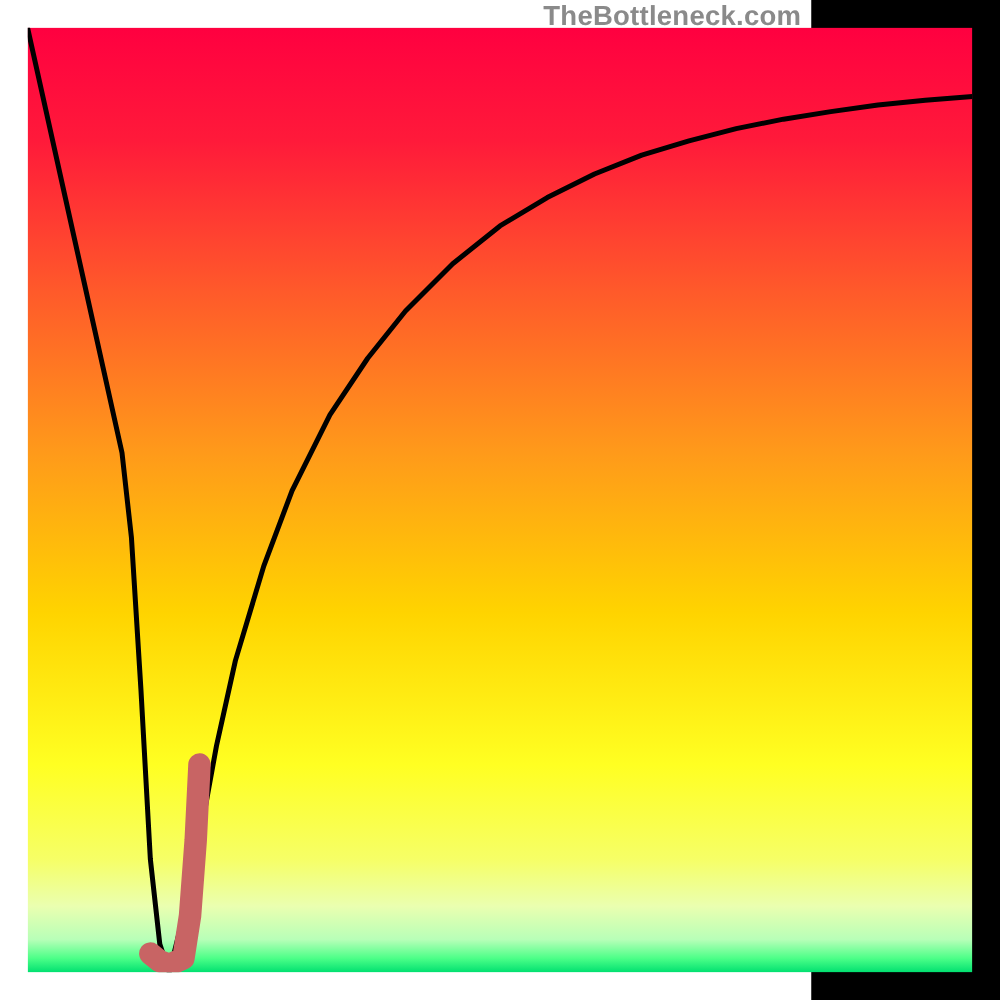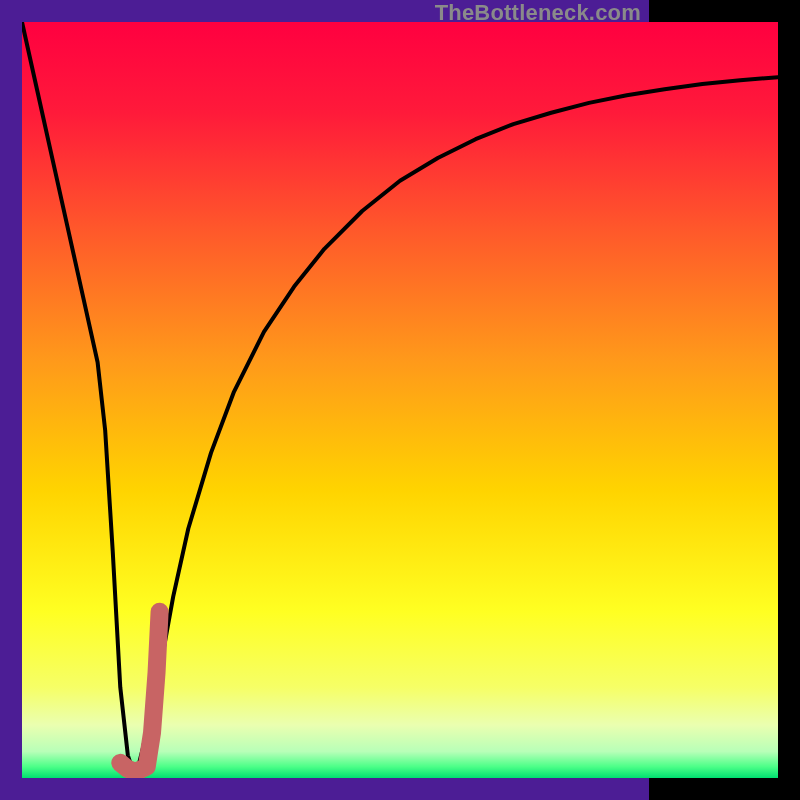--- a/index.html
+++ b/index.html
@@ -9,21 +9,21 @@
     height: 800px;
     background: #000;
     overflow: hidden;
   }
   .frame {
     position: absolute;
     left: 0;
     top: 0;
     width: 649px;
     height: 800px;
-    background: #4c1d95;
+    background: #ffffff;
   }
   .plot {
     position: absolute;
     left: 22px;
     top: 22px;
     width: 756px;
     height: 756px;
     overflow: hidden;
   }
   .gradient {

